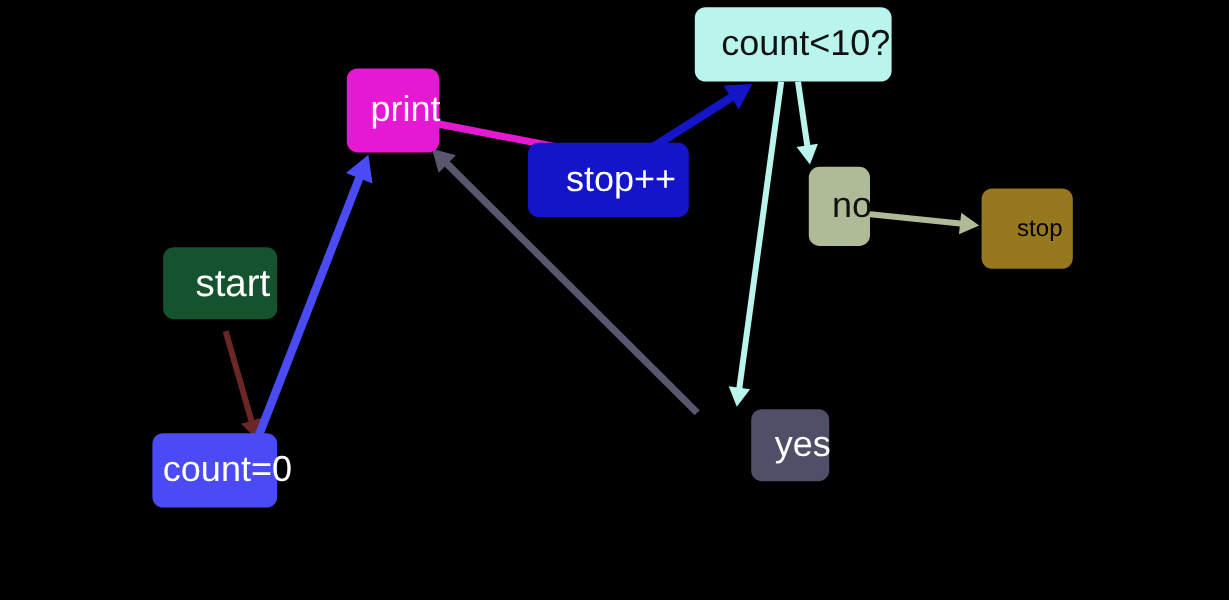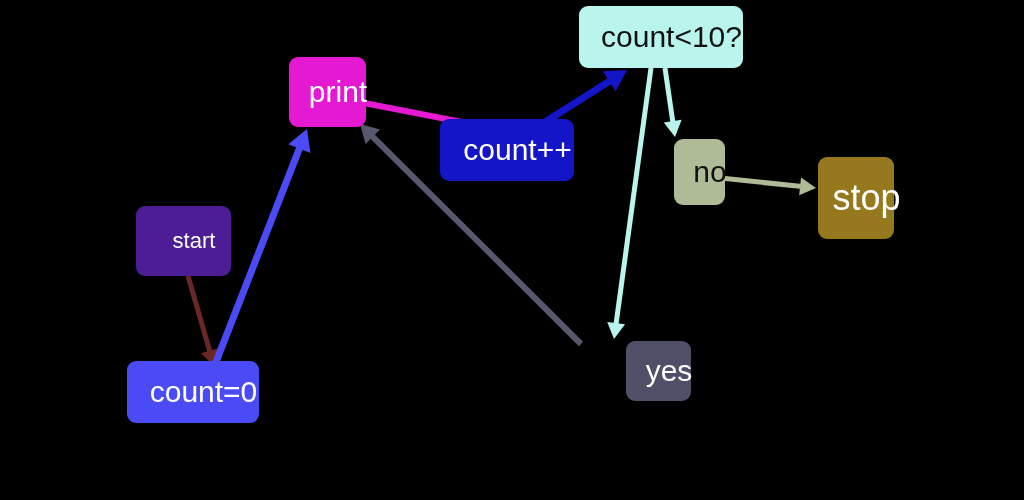--- a/index.html
+++ b/index.html
@@ -70,38 +70,38 @@
       <g>
         <line x1="651" y1="68" x2="615.8938689871997" y2="325.1286893099706" stroke="#b9f5ec" stroke-width="5" stroke-linecap="butt"></line>
         <polygon points="614,339 607.2471505417807,321.9295862910524 625.0816928575327,324.36456070316615" fill="#b9f5ec"></polygon>
       </g>
       <g>
         <line x1="581" y1="344" x2="371.3393340140136" y2="135.2880248103303" stroke="#57576e" stroke-width="6" stroke-linecap="butt"></line>
         <polygon points="360,124 379.9528665823509,129.4702024776879 365.56063494917976,143.92785334555532" fill="#57576e"></polygon>
       </g>
     </svg>
   <div id="node-layer">
-      <div class="node" style="left: 136px; top: 206px; width: 95px; height: 70px; background: #4c1d95; color: rgb(255, 255, 255); font-size: 22px;">
+      <div class="node" style="left: 136px; top: 206px; width: 95px; height: 60px; background: #14532d; color: rgb(255, 255, 255); font-size: 32px;">
         <span class="node-label">start</span>
       </div>
-      <div class="node" style="left: 127px; top: 361px; width: 132px; height: 62px; background: rgb(75, 75, 245); color: rgb(255, 255, 255); font-size: 30px;">
+      <div class="node" style="left: 127px; top: 361px; width: 104px; height: 62px; background: rgb(75, 75, 245); color: rgb(255, 255, 255); font-size: 30px;">
         <span class="node-label">count=0</span>
       </div>
       <div class="node" style="left: 289px; top: 57px; width: 77px; height: 70px; background: rgb(230, 25, 210); color: rgb(255, 255, 255); font-size: 30px; justify-content: center;">
         <span class="node-label">print</span>
       </div>
       <div class="node" style="left: 440px; top: 119px; width: 134px; height: 62px; background: rgb(20, 20, 200); color: rgb(255, 255, 255); font-size: 30px;">
-        <span class="node-label">count++</span>
+        <span class="node-label">stop++</span>
       </div>
       <div class="node" style="left: 579px; top: 6px; width: 164px; height: 62px; background: rgb(185, 245, 236); color: rgb(17, 17, 17); font-size: 30px;">
         <span class="node-label">count&lt;10?</span>
       </div>
       <div class="node" style="left: 650px; top: 139px; width: 51px; height: 66px; background: rgb(174, 187, 150); color: rgb(17, 17, 17); font-size: 30px; margin-left: 24px;">
         <span class="node-label">no</span>
       </div>
-      <div class="node" style="left: 818px; top: 157px; width: 76px; height: 82px; background: rgb(150, 121, 30); color: #ffffff; font-size: 36px;">
+      <div class="node" style="left: 818px; top: 157px; width: 76px; height: 67px; background: rgb(150, 121, 30); color: #000000; font-size: 20px;">
         <span class="node-label">stop</span>
       </div>
       <div class="node" style="left: 578px; top: 341px; width: 65px; height: 60px; background: rgb(79, 79, 104); color: rgb(255, 255, 255); font-size: 30px; margin-left: 48px;">
         <span class="node-label">yes</span>
       </div>
     </div>
 </div>
 
 </body></html>

